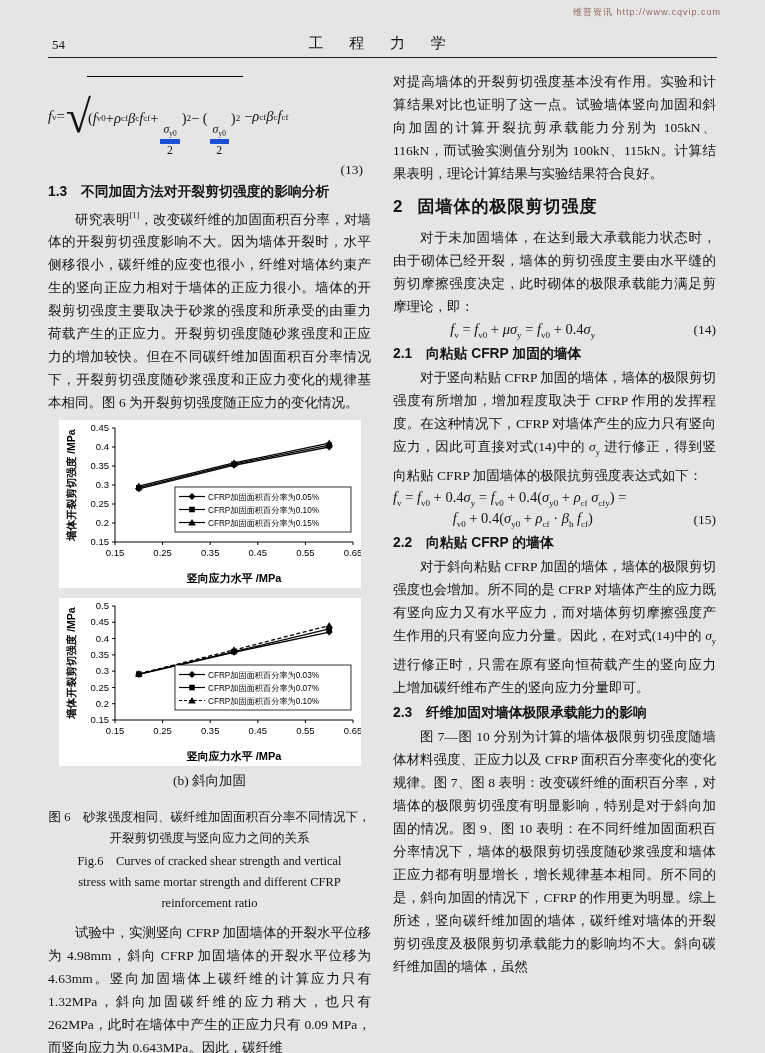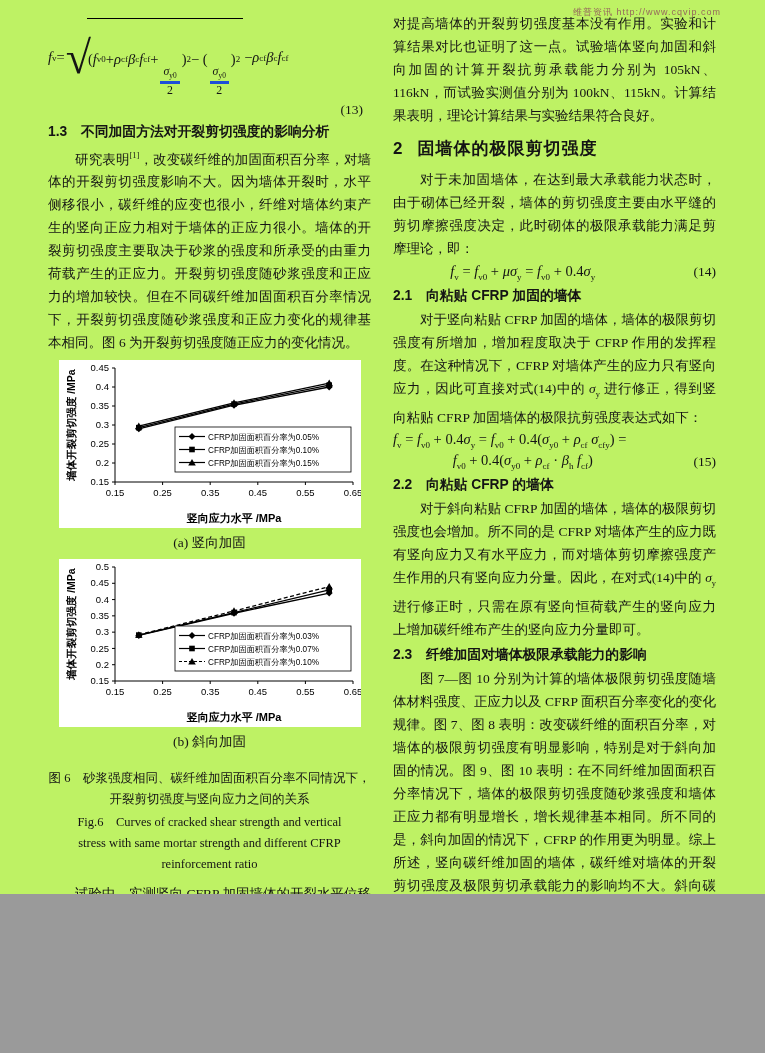--- a/index.html
+++ b/index.html
@@ -1,16 +1,16 @@
 <!DOCTYPE html>
 <html><head>
 <meta charset="utf-8">
 <style>
   html,body{margin:0;padding:0;background:#9a9a9a;}
-  .page{position:relative;width:765px;height:894px;margin:0 auto;background:#bef264;
+  .page{position:relative;width:765px;height:1053px;margin:0 auto;background:#e5e5e5;
         overflow:hidden;color:#141414;font-family:"Liberation Serif","DejaVu Serif",serif;}
   .watermark{position:absolute;top:6px;right:44px;font-size:9px;color:#96685c;
              font-family:"Liberation Sans",sans-serif;letter-spacing:1px;}
   .hdr{margin:0 48px;padding:34px 4px 4px;border-bottom:1.6px solid #222;
        display:grid;grid-template-columns:1fr auto 1fr;align-items:end;}
   .pageno{font-size:13px;justify-self:start;}
   .jtitle{font-size:15px;letter-spacing:11px;justify-self:center;font-weight:500;}
   .columns{display:flex;gap:22px;padding:12px 48px 0;}
   .col{width:323px;flex:none;}
   p{margin:0;font-size:13.5px;line-height:23px;text-align:justify;text-indent:2em;}
@@ -32,29 +32,34 @@
   .eqno-line{text-align:right;font-size:13.5px;margin:4px 8px 4px 0;}
   .eqline{display:flex;align-items:center;font-size:14.5px;margin:3px 0;gap:41px;}
   .eqc{flex:1;text-align:center;}
   .eqno{text-align:right;font-size:13.5px;}
   .eq15-l1{text-align:left;font-size:14.5px;margin-top:2px;}
   .sqrt{display:inline-flex;align-items:center;margin:0 1px;}
   .rsign{font-size:46px;line-height:40px;font-weight:300;margin-right:-4px;}
   .radicand{border-top:1.4px solid #000;display:inline-flex;align-items:center;padding:2px 3px 0 1px;}
   .frac{display:inline-flex;flex-direction:column;align-items:center;vertical-align:middle;
         font-size:0.82em;line-height:1.15;margin:0 2px;}
-  .frac>span:first-child{border-bottom:3px solid #1d4ed8;padding:0 3px;margin-top:44px;}
+  .frac>span:first-child{border-bottom:5px solid #1d4ed8;padding:0 3px;margin-top:44px;}
   svg text{font-family:"Liberation Sans","DejaVu Sans",sans-serif;fill:#000;}
 </style>
 </head>
 <body>
 
 <div class="page">
   <div class="watermark">维普资讯 http://www.cqvip.com</div>
 
+  <div class="hdr">
+    <span class="pageno">54</span>
+    <span class="jtitle">工 程 力 学</span>
+    <span></span>
+  </div>
 
   <div class="columns">
 
     <div class="col">
       <div class="eq-block">
         <div class="eqmath"><i>f</i><sub>v</sub> = <span class="sqrt">
               <span class="rsign">√</span>
               <span class="radicand">(<i>f</i><sub>v0</sub> + <i>ρ</i><sub>cf</sub> <i>β</i><sub>c</sub> <i>f</i><sub>cf</sub> + <span class="frac">
                   <span><i>σ</i><sub>y0</sub></span>
                   <span>2</span>
@@ -130,21 +135,20 @@
             <g fill="#000000">
               <rect x="130.2" y="86.7" width="5.6" height="5.6"></rect>
             </g>
             <text x="149" y="92.5" font-size="8.2">CFRP加固面积百分率为0.10%</text>
             <line x1="120" y1="102.5" x2="146" y2="102.5" stroke="#000000" stroke-width="1.2"></line>
             <g fill="#000000">
               <path d="M133 98.9L136.8 105.5L129.2 105.5Z"></path>
             </g>
             <text x="149" y="105.5" font-size="8.2">CFRP加固面积百分率为0.15%</text>
           </svg>
-        <figcaption>(a) 竖向加固</figcaption>
       </figure>
 
       <figure>
         <svg width="302" height="168" viewBox="0 0 302 168">
             <rect x="0" y="0" width="302" height="168" fill="#fff"></rect>
             <line x1="56" y1="8" x2="56" y2="122" stroke="#000000" stroke-width="1"></line>
             <line x1="56" y1="122" x2="294" y2="122" stroke="#000000" stroke-width="1"></line>
             <line x1="53" y1="122" x2="56" y2="122" stroke="#000000" stroke-width="1"></line>
             <text x="50" y="125.2" text-anchor="end" font-size="9.5">0.15</text>
             <line x1="53" y1="105.71428571428571" x2="56" y2="105.71428571428571" stroke="#000000" stroke-width="1"></line>

